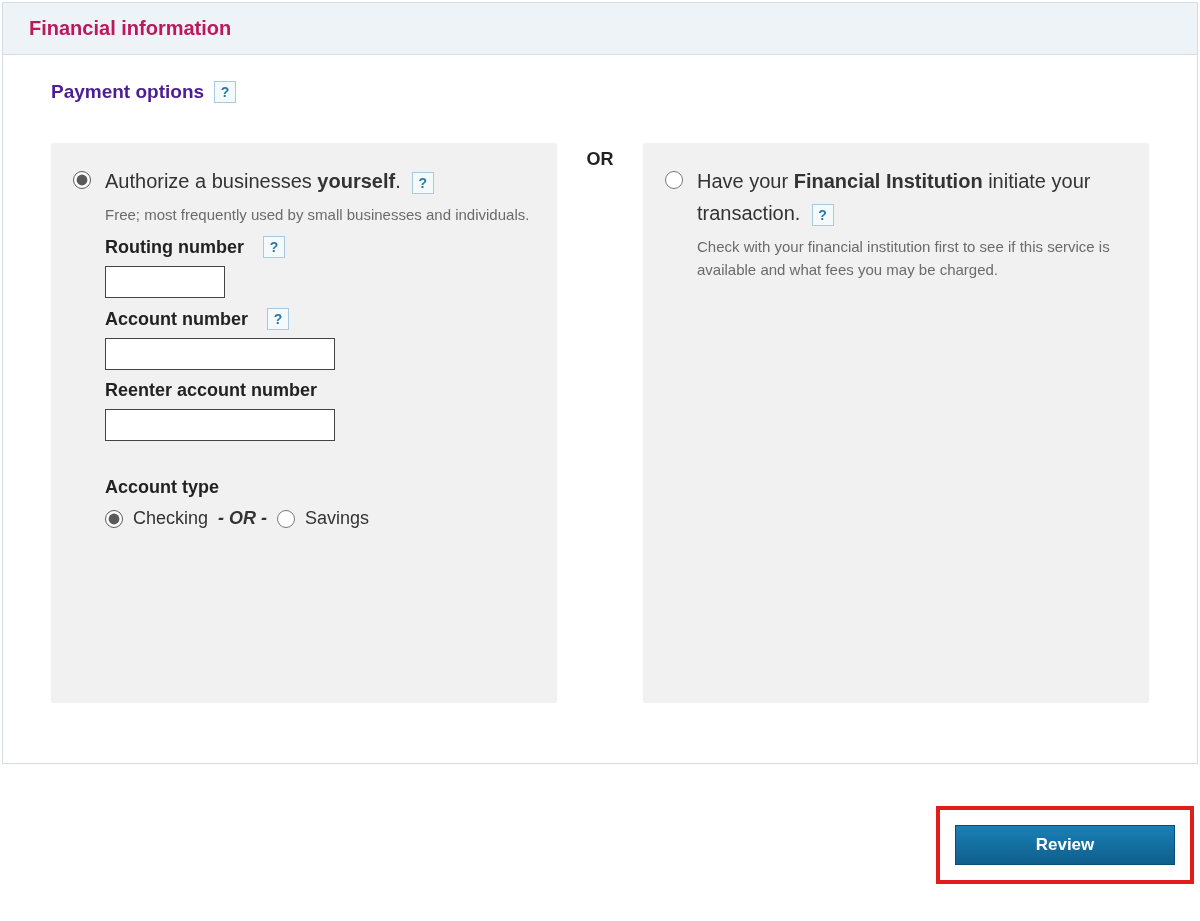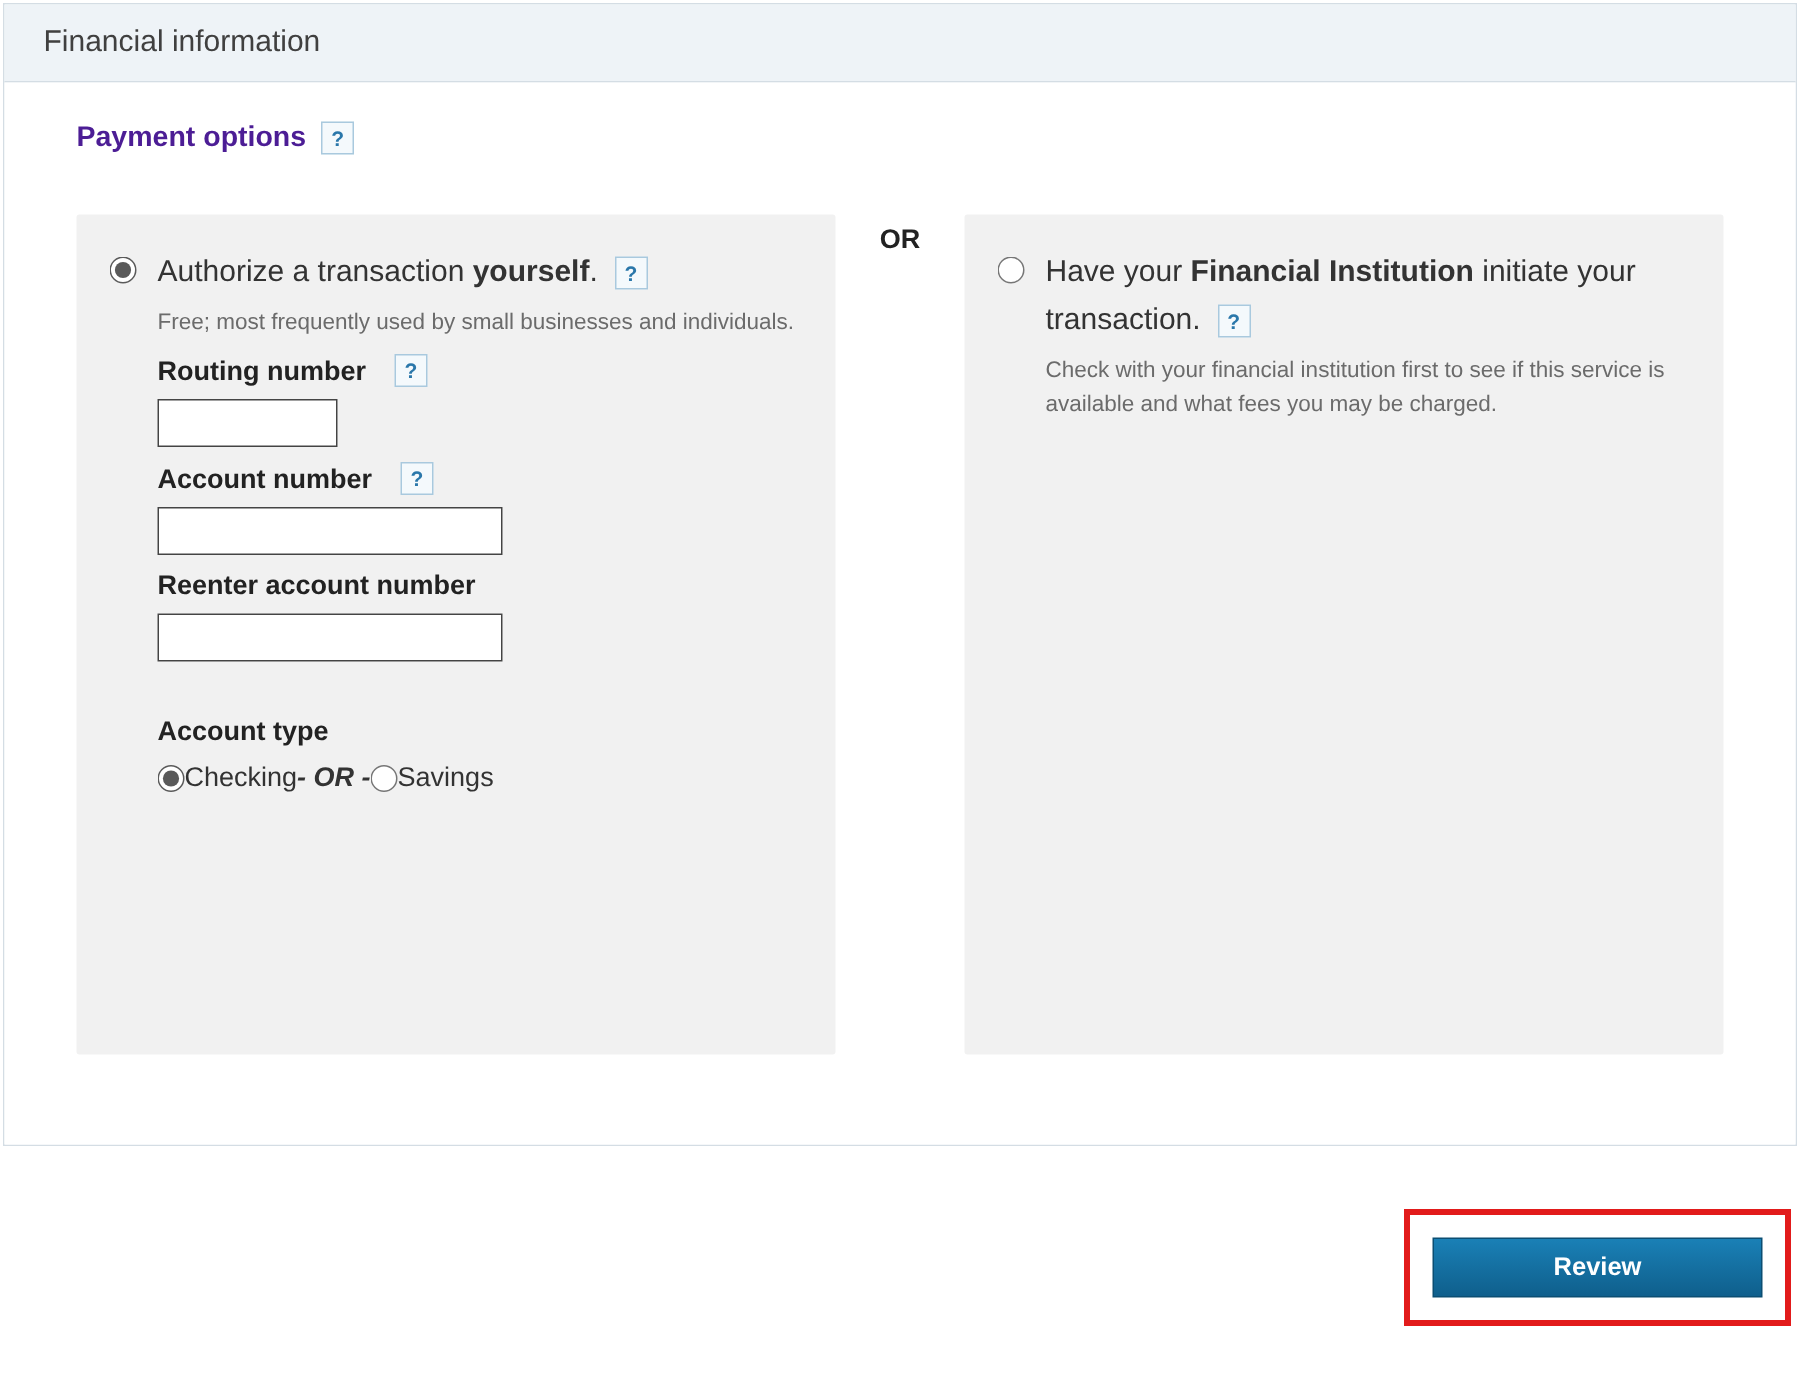--- a/index.html
+++ b/index.html
@@ -12,23 +12,23 @@
     .panel {
       border: 1px solid #d4dde4;
       margin: 2px;
     }
     .panel-header {
       background: #eef3f7;
       padding: 14px 26px;
       border-bottom: 1px solid #d4dde4;
     }
     .panel-header h2 {
-      color: #404040;
+      color: #be185d;
       font-size: 20px;
-      font-weight: normal;
+      font-weight: bold;
     }
     .panel-body {
       background: #ffffff;
       padding: 26px 48px 60px 48px;
     }
     .subhead {
       display: flex;
       align-items: center;
       gap: 10px;
       margin-bottom: 40px;
@@ -107,20 +107,21 @@
     }
     .w-small { width: 120px; }
     .w-med { width: 230px; }
     .account-type {
       margin-top: 36px;
     }
     .account-type .field-label { margin-bottom: 10px; display: block; }
     .acct-row {
       display: flex;
       align-items: center;
+      gap: 10px;
       font-size: 18px;
       color: #333;
     }
     .acct-row input[type=radio] {
       width: 18px; height: 18px;
       accent-color: #5a5a5a;
     }
     .or-col {
       flex: 0 0 auto;
       width: 50px;
@@ -163,21 +164,21 @@
       <h3>Payment options</h3>
       <span class="help-icon">?</span>
     </div>
 
     <div class="options-row">
 
       <div class="option-card">
         <input type="radio" name="payopt" class="option-radio" checked="" style="">
         <div class="option-content">
           <div class="option-title">
-            <span>Authorize a transaction </span><span class="bold">yourself</span><span>.</span>
+            <span>Authorize a businesses </span><span class="bold">yourself</span><span>.</span>
             &nbsp;<span class="help-icon">?</span>
           </div>
           <div class="option-desc">Free; most frequently used by small businesses and individuals.</div>
 
           <div class="field">
             <span class="field-label">
               <span>Routing number</span>
               <span class="help-icon">?</span>
             </span>
             <input type="text" class="text-input w-small" value="" style="">

